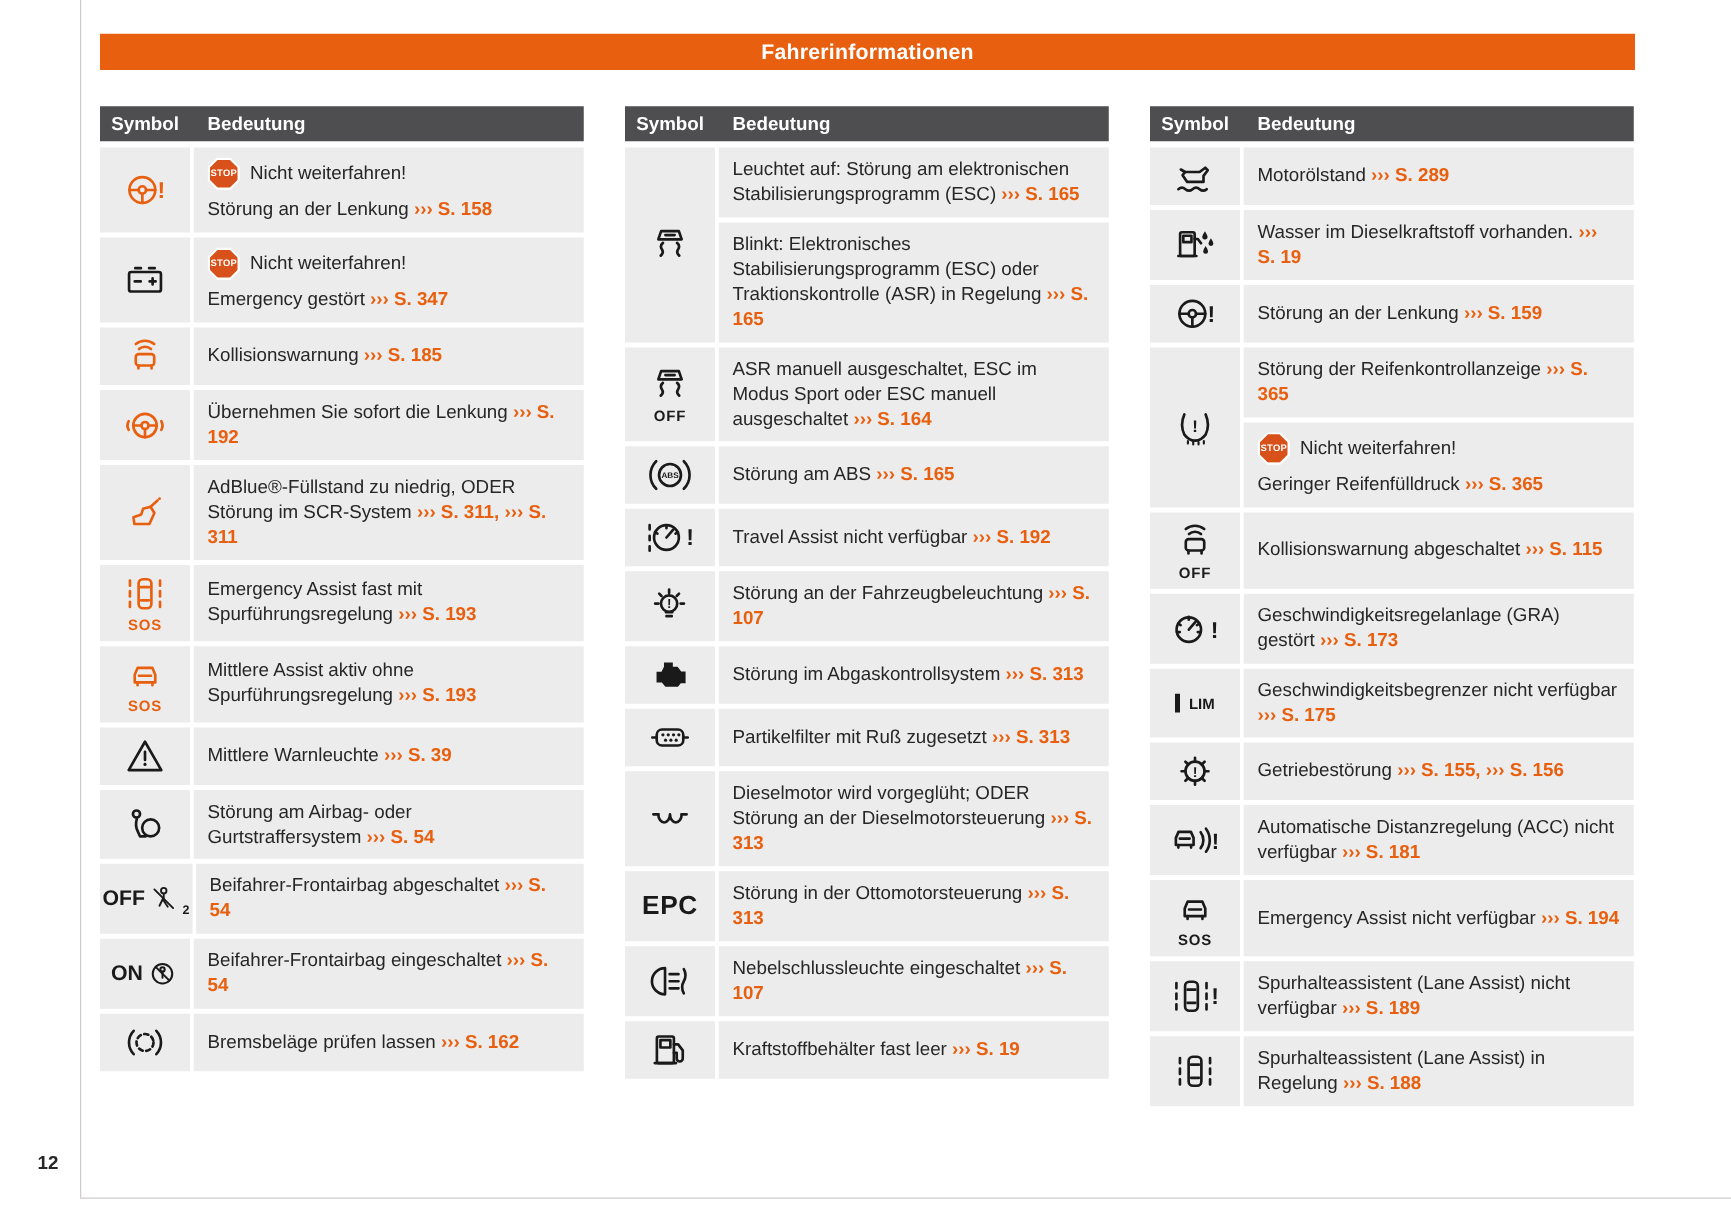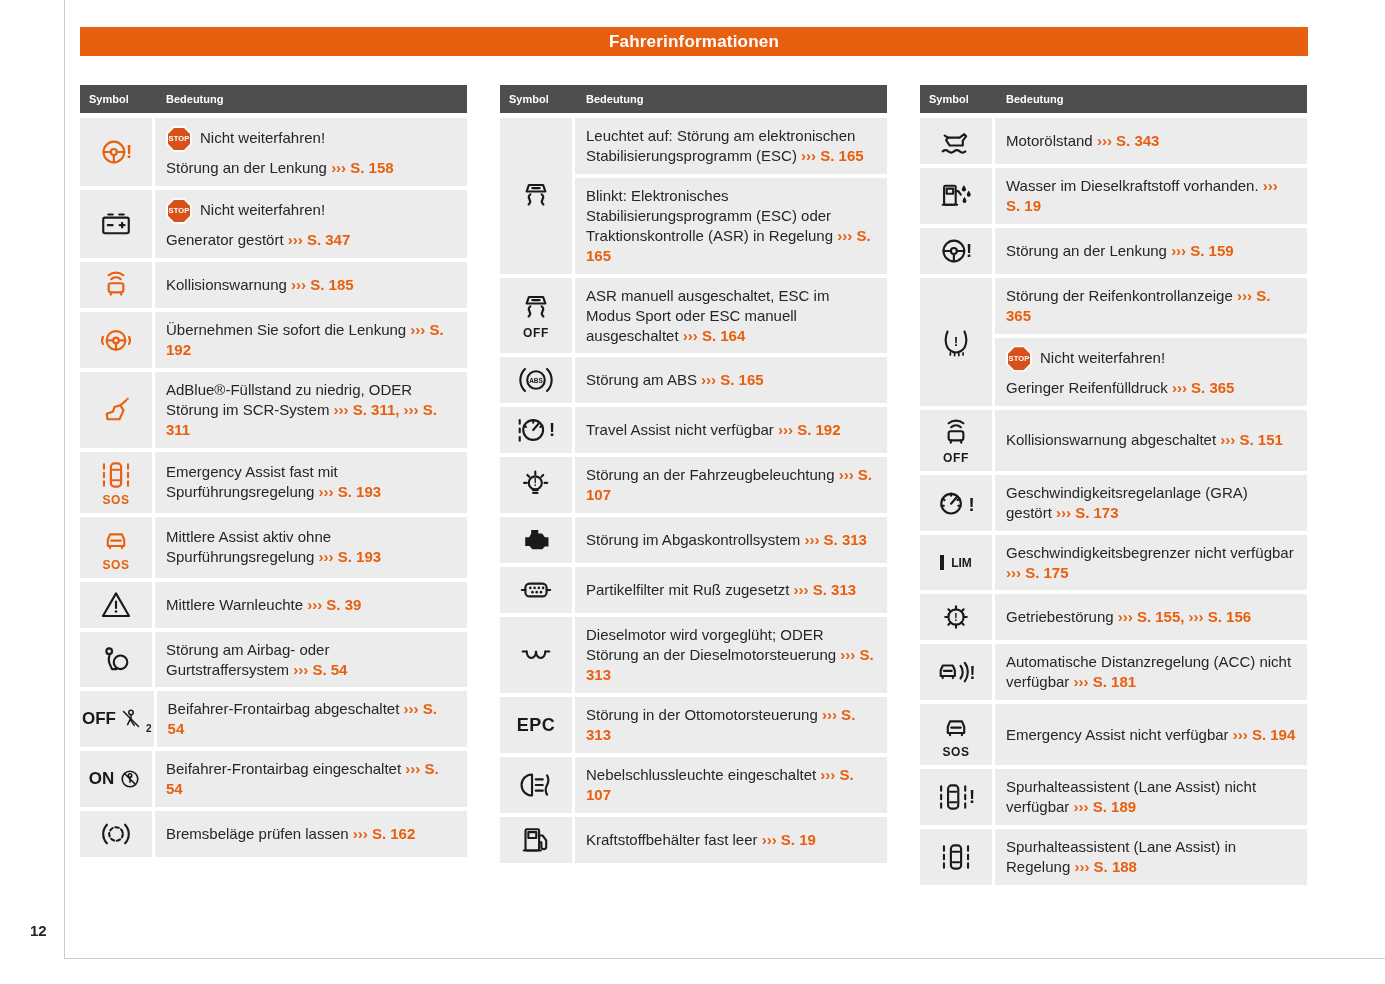--- a/index.html
+++ b/index.html
@@ -18,21 +18,21 @@
   .content { position:absolute; left:80px; top:27px; width:1228px; }
   .title-bar {
     background:var(--accent,#E8600F); color:#fff; text-align:center;
     font-size:17px; font-weight:700; height:29px; line-height:29px; letter-spacing:.2px;
   }
   .tables { display:flex; gap:33px; margin-top:29px; }
   .col { flex:0 0 387px; width:387px; display:flex; flex-direction:column; }
 
   .thead {
     display:flex; align-items:center; height:28px; margin-bottom:5px;
-    background:var(--header-bg,#4E4E50); color:#fff; font-weight:700; font-size:11px;
+    background:var(--header-bg,#4E4E50); color:#fff; font-weight:700; font-size:15px;
   }
   .h-sym  { flex:0 0 72px; padding-left:9px; }
   .h-mean { padding-left:14px; }
 
   .row { display:flex; gap:3px; margin-bottom:4px; }
   .icon-cell {
     flex:0 0 72px; background:var(--row,#ECECEC);
     display:flex; flex-direction:column; align-items:center; justify-content:center;
     padding:6px 2px; min-height:46px;
   }
@@ -108,21 +108,21 @@
                   <rect x="3" y="7.5" width="18" height="11" rx="1.2"></rect>
                   <path d="M6.5 5.3h3.2M14.3 5.3h3.2M6.2 12.8h3.4M14.6 12.8h3.4M16.3 11.1v3.4"></path>
                 </svg>
               </span>
             </div>
             <div class="meaning">
               <div class="box">
                 <p><span class="stop">
                     <span class="stop-label">STOP</span>
                   </span><span>Nicht weiterfahren!</span></p>
-                <p><span>Generator gestört </span><span class="ref">››› S. 347</span></p>
+                <p><span>Emergency gestört </span><span class="ref">››› S. 347</span></p>
               </div>
             </div>
           </div>
           <div class="row">
             <div class="icon-cell" style="color: rgb(232, 96, 15);">
               <span class="icon">
                 <svg viewBox="0 0 24 24" width="34" height="34" fill="none" stroke="currentColor" stroke-width="1.5" stroke-linecap="round" stroke-linejoin="round">
                   <path d="M6.8 5.1a8.2 8.2 0 0 1 10.4 0"></path>
                   <path d="M8.6 7.9a5.2 5.2 0 0 1 6.8 0"></path>
                   <rect x="6.8" y="10.8" width="10.4" height="6.4" rx="1.6"></rect>
@@ -430,21 +430,21 @@
             </div>
             <div class="meaning">
               <div class="box">
                 <p><span>Dieselmotor wird vorgeglüht; ODER Störung an der Dieselmotorsteuerung </span><span class="ref">››› S. 313</span></p>
               </div>
             </div>
           </div>
           <div class="row">
             <div class="icon-cell" style="color: rgb(26, 26, 26);">
               <span class="icon">
-                <span class="tlabel" style="font-size:18px;letter-spacing:.5px;">EPC</span>
+                <span class="tlabel" style="font-size:21px;letter-spacing:.5px;">EPC</span>
               </span>
             </div>
             <div class="meaning">
               <div class="box">
                 <p><span>Störung in der Ottomotorsteuerung </span><span class="ref">››› S. 313</span></p>
               </div>
             </div>
           </div>
           <div class="row">
             <div class="icon-cell" style="color: rgb(26, 26, 26);">
@@ -489,21 +489,21 @@
               <span class="icon">
                 <svg viewBox="0 0 24 24" width="34" height="34" fill="none" stroke="currentColor" stroke-width="1.5" stroke-linecap="round" stroke-linejoin="round">
                   <path d="M6.4 9.6h8.2l3.2-2.4 1.4 1.4-2.4 3.2v3.4H7.6l-2.6-3.8z"></path>
                   <path d="M6.4 9.6L4 8.2"></path>
                   <path d="M2.6 19.3q2-1.7 4 0t4 0t4 0t4 0"></path>
                 </svg>
               </span>
             </div>
             <div class="meaning">
               <div class="box">
-                <p><span>Motorölstand </span><span class="ref">››› S. 343</span></p>
+                <p><span>Motorölstand </span><span class="ref">››› S. 289</span></p>
               </div>
             </div>
           </div>
           <div class="row">
             <div class="icon-cell" style="color: rgb(26, 26, 26);">
               <span class="icon">
                 <svg viewBox="0 0 24 24" width="34" height="34" fill="none" stroke="currentColor" stroke-width="1.5" stroke-linecap="round" stroke-linejoin="round">
                   <rect x="3.6" y="4.8" width="8.2" height="13.4" rx="1"></rect>
                   <rect x="5.4" y="6.8" width="4.6" height="3.6"></rect>
                   <path d="M2.6 18.2h10.2M11.8 8.6h1.8l1.8 2.4"></path>
@@ -567,21 +567,21 @@
                   <path d="M6.8 5.1a8.2 8.2 0 0 1 10.4 0"></path>
                   <path d="M8.6 7.9a5.2 5.2 0 0 1 6.8 0"></path>
                   <rect x="6.8" y="10.8" width="10.4" height="6.4" rx="1.6"></rect>
                   <path d="M8.3 17.2v1.7M15.7 17.2v1.7"></path>
                 </svg>
               </span>
               <div class="sub">OFF</div>
             </div>
             <div class="meaning">
               <div class="box">
-                <p><span>Kollisionswarnung abgeschaltet </span><span class="ref">››› S. 151</span></p>
+                <p><span>Kollisionswarnung abgeschaltet </span><span class="ref">››› S. 115</span></p>
               </div>
             </div>
           </div>
           <div class="row">
             <div class="icon-cell" style="color: rgb(26, 26, 26);">
               <span class="icon">
                 <svg viewBox="0 0 28 24" width="40" height="34" fill="none" stroke="currentColor" stroke-width="1.5" stroke-linecap="round" stroke-linejoin="round">
                   <circle cx="10.5" cy="12.5" r="6.9"></circle>
                   <path d="M10.5 12.5l4-4.6"></path>
                   <path d="M10.5 5.3v1.6M4.5 9.1l1.4.8M16.5 9.1l-1.4.8M3.8 13.9h1.6M15.6 13.9h1.6"></path>

